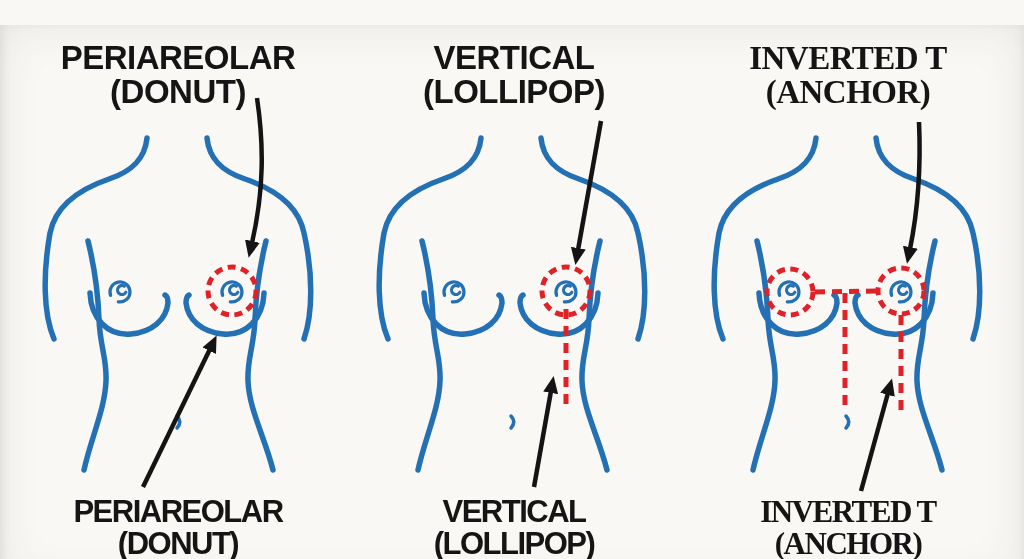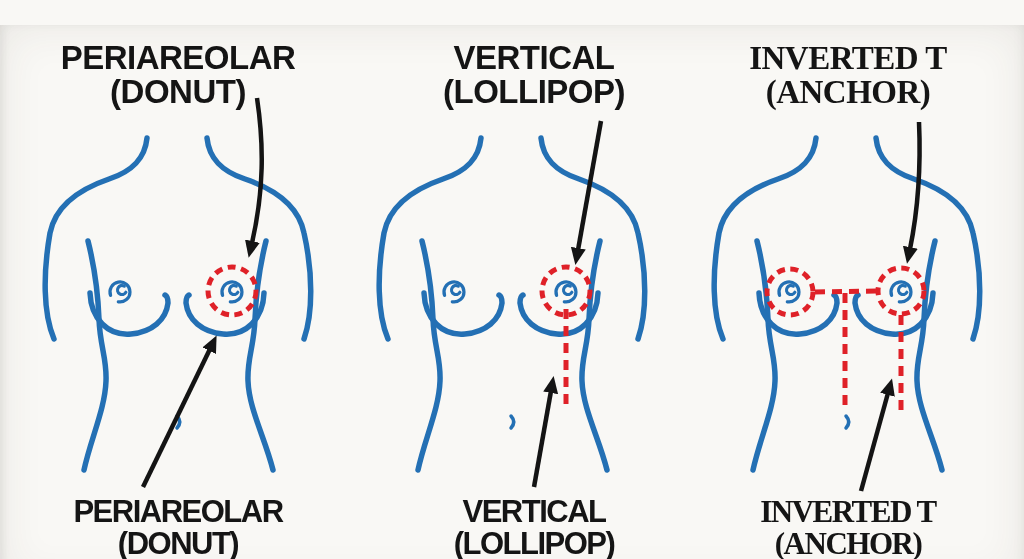--- a/index.html
+++ b/index.html
@@ -22,21 +22,21 @@
   .label {
     position: absolute;
     text-align: center;
     font-weight: bold;
     color: var(--label-text);
     white-space: nowrap;
   }
   .label-top  { font-size: 33px; line-height: 34px; letter-spacing: -0.5px; top: 16px; }
   .label-bottom { font-size: 31px; line-height: 32px; letter-spacing: -1.5px; top: 471px; }
   #label-top-1, #label-bottom-1 { left: 12px;  width: 332px; }
-  #label-top-2, #label-bottom-2 { left: 368px; width: 332px; }
+  #label-top-2, #label-bottom-2 { left: 348px; width: 332px; }
   #label-top-3, #label-bottom-3 { left: 682px; width: 332px; font-family: Liberation Serif, serif; }
   .vignette {
     position: absolute; inset: 0; pointer-events: none;
     box-shadow: inset 0 0 46px rgba(70,60,45,0.09), inset 0 -9px 14px rgba(0,0,0,0.06), inset 3px 0 10px rgba(0,0,0,0.04);
   }
   .torso-line { stroke: var(--body-outline); stroke-width: 5.5; fill: none; stroke-linecap: round; }
   .nipple-line { stroke: var(--body-outline); stroke-width: 3.2; fill: none; stroke-linecap: round; }
   .navel-line { stroke: var(--body-outline); stroke-width: 3.5; fill: none; stroke-linecap: round; }
   .incision { stroke: var(--incision-red); stroke-width: 5; fill: none; }
   .incision-circle { stroke-dasharray: 8 5.5; }

